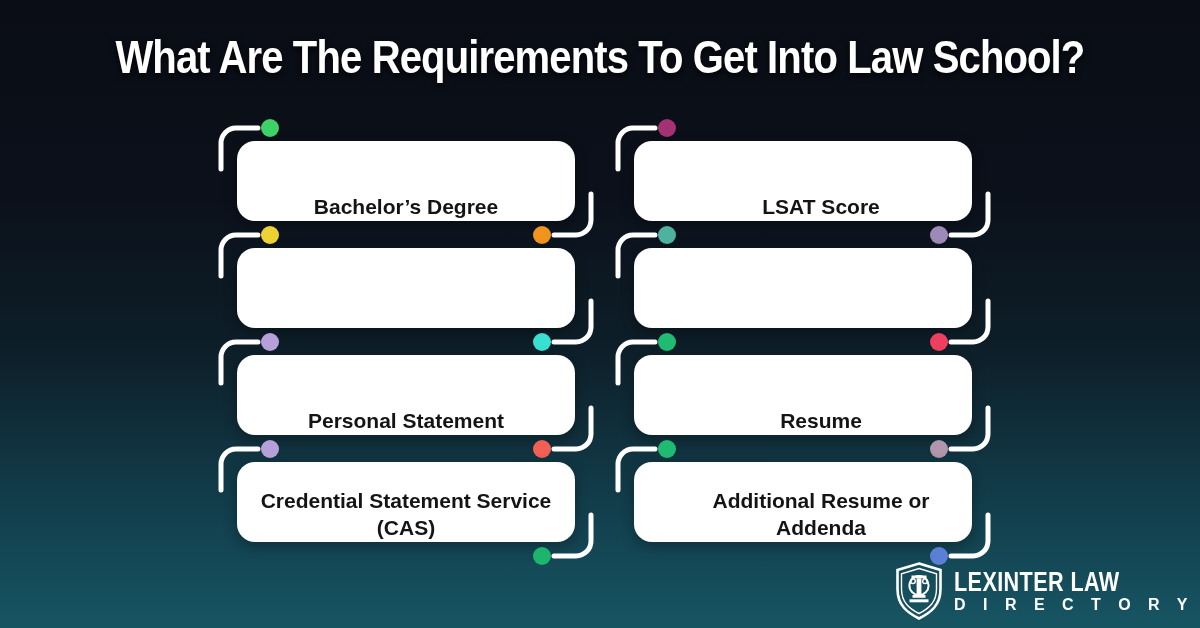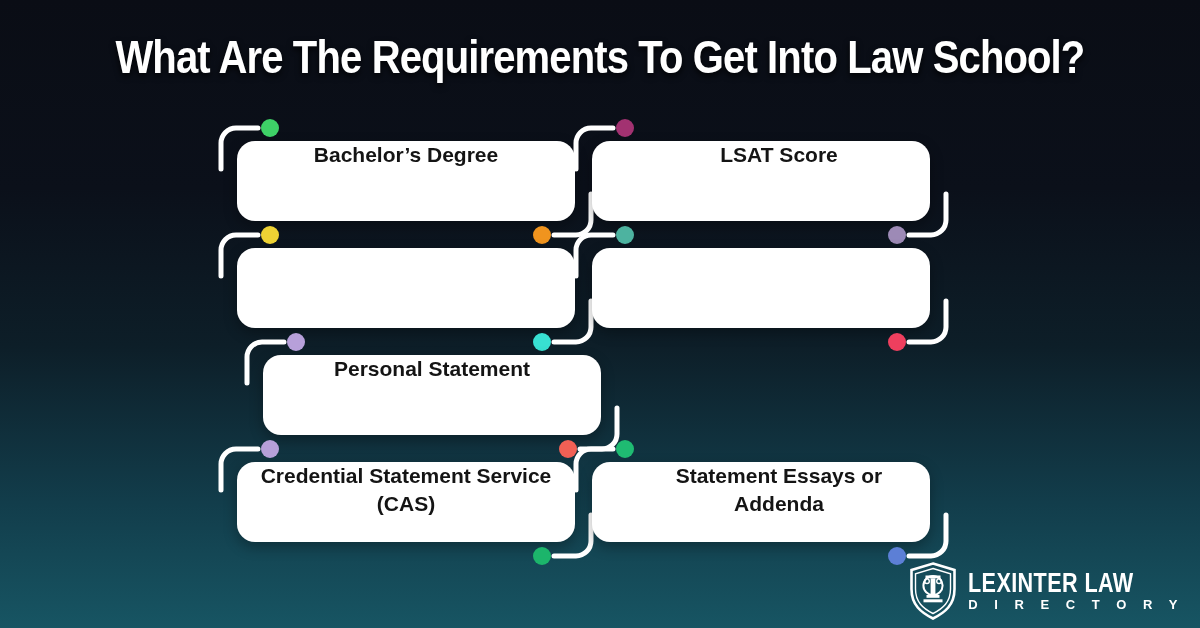--- a/index.html
+++ b/index.html
@@ -16,49 +16,49 @@
     display:flex; justify-content:center;
     color:#ffffff; font-weight:bold; font-size:46px;
     text-shadow:0 3px 7px rgba(0,0,0,.85);
     white-space:nowrap;
   }
   .title span{ display:inline-block; transform:scaleX(.87); letter-spacing:-1px; }
 
   .card{
     position:absolute; width:338px; height:80px;
     background:#ffffff; border-radius:18px;
-    display:flex; align-items:flex-start; justify-content:center;
+    display:flex; align-items:flex-end; justify-content:center;
     box-shadow:0 5px 14px rgba(0,0,0,.30);
   }
-  .c-l{ left:237px; } .c-r{ left:592px;padding-left:36px; }
-  .r0{ top:141px; } .r1{ top:248px; } .r2{ top:355px;margin-left:26px; } .r3{ top:462px; }
+  .c-l{ left:237px; } .c-r{ left:634px;padding-left:36px; }
+  .r0{ top:141px; } .r1{ top:248px; } .r2{ top:355px; } .r3{ top:462px; }
 
   .card .label{
     color:#141414; font-weight:bold; font-size:21px; line-height:1.32;
     text-align:center; white-space:pre-line; padding:0 14px;
   }
 
   .deco{ position:absolute; overflow:visible; width:2px; height:2px; }
   .deco.tl{ left:33px; top:-13px; }
   .deco.br{ left:calc(100% - 33px); top:calc(100% + 14px); }
   .deco path{ stroke:#ffffff; stroke-width:5; fill:none; stroke-linecap:round; }
   .deco circle{ stroke:none; }
 
   .logo{
-    position:absolute; right:16px; bottom:8px;
+    position:absolute; right:6px; bottom:8px;
     display:flex; align-items:center; gap:9px; color:#fff;
   }
   .logo svg{ display:block; }
   .logo-text .name{
     font-weight:bold; font-size:27px; line-height:1; white-space:nowrap;
     display:inline-block; transform:scaleX(.80); transform-origin:left center;
     letter-spacing:.5px;
   }
   .logo-text .tagline{
-    font-size:13px; font-weight:bold; letter-spacing:6.5px; white-space:nowrap;
+    font-size:16px; font-weight:bold; letter-spacing:6.5px; white-space:nowrap;
   }
 </style>
 </head>
 <body>
 
 <div class="stage">
 
   <div class="title">
     <span>What Are The Requirements To Get Into Law School?</span>
   </div>
@@ -127,31 +127,42 @@
     <svg class="deco tl">
       <path d="M-12 0 H-34 A15 15 0 0 0 -49 15 V41"></path>
       <circle cx="0" cy="0" r="9" style="fill: rgb(77, 179, 160);"></circle>
     </svg>
     <svg class="deco br">
       <path d="M12 0 H34 A15 15 0 0 0 49 -15 V-41"></path>
       <circle cx="0" cy="0" r="9" style="fill: rgb(238, 63, 94);"></circle>
     </svg>
   </div>
 
+  <div class="card c-r r2">
+    <svg class="deco tl">
+      <path d="M-12 0 H-34 A15 15 0 0 0 -49 15 V41"></path>
+      <circle cx="0" cy="0" r="9" style="fill: rgb(31, 187, 114);"></circle>
+    </svg>
+    <svg class="deco br">
+      <path d="M12 0 H34 A15 15 0 0 0 49 -15 V-41"></path>
+      <circle cx="0" cy="0" r="9" style="fill: rgb(176, 149, 172);"></circle>
+    </svg>
+    <div class="label">Resume</div>
+  </div>
 
   <div class="card c-r r3">
     <svg class="deco tl">
       <path d="M-12 0 H-34 A15 15 0 0 0 -49 15 V41"></path>
       <circle cx="0" cy="0" r="9" style="fill: rgb(31, 187, 114);"></circle>
     </svg>
     <svg class="deco br">
       <path d="M12 0 H34 A15 15 0 0 0 49 -15 V-41"></path>
       <circle cx="0" cy="0" r="9" style="fill: rgb(92, 127, 214);"></circle>
     </svg>
-    <div class="label">Statement Essays or Addenda</div>
+    <div class="label">Additional Resume or Addenda</div>
   </div>
 
   <div class="logo">
     <svg width="52" height="58" viewBox="0 0 50 58">
       <path d="M25 1.5 L46.5 8 V27 C46.5 43 37 50.5 25 56.5 C13 50.5 3.5 43 3.5 27 V8 Z" fill="none" stroke="#ffffff" stroke-width="2.6"></path>
       <path d="M25 6.5 L42.5 11.8 V27 C42.5 40 35 46.5 25 51.5 C15 46.5 7.5 40 7.5 27 V11.8 Z" fill="none" stroke="#ffffff" stroke-width="1.4"></path>
       <circle cx="25" cy="23.5" r="9.6" fill="none" stroke="#ffffff" stroke-width="2"></circle>
       <rect x="17.5" y="13.5" width="15" height="2.8" fill="#ffffff"></rect>
       <circle cx="19" cy="19.2" r="2.3" fill="none" stroke="#ffffff" stroke-width="1.4"></circle>
       <circle cx="31" cy="19.2" r="2.3" fill="none" stroke="#ffffff" stroke-width="1.4"></circle>

